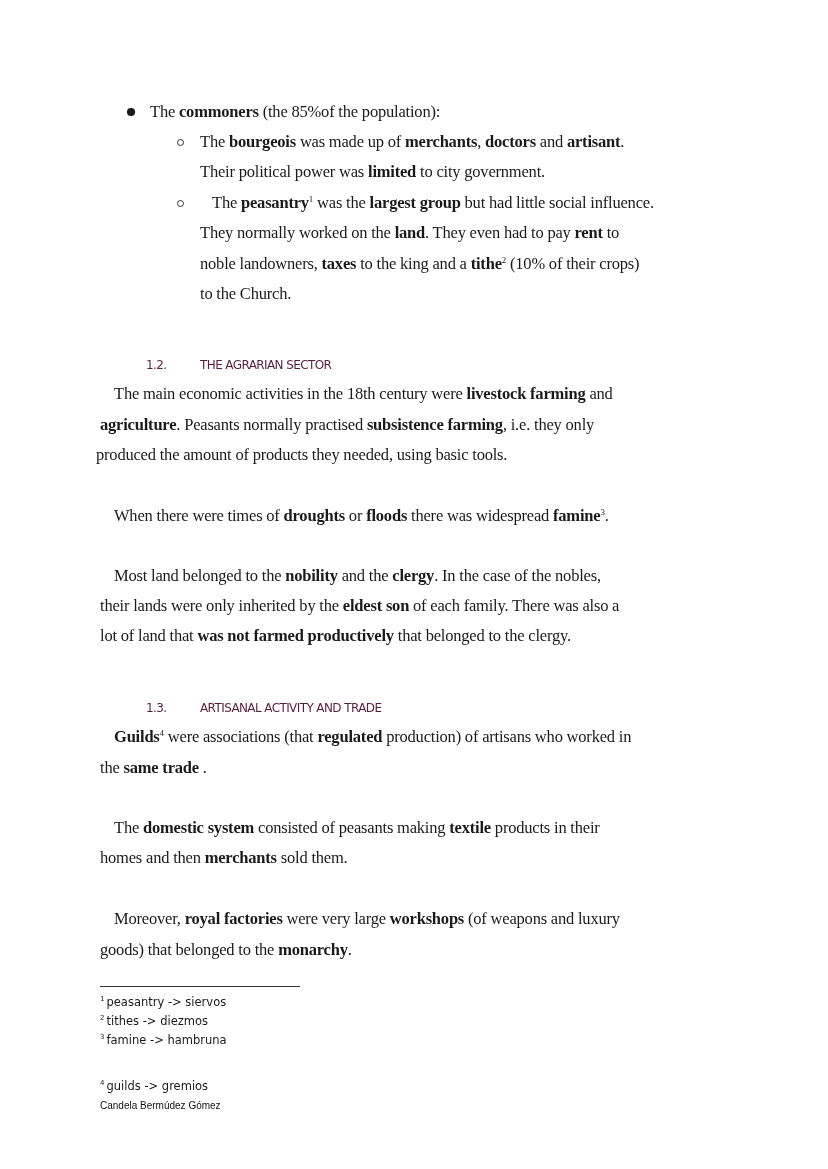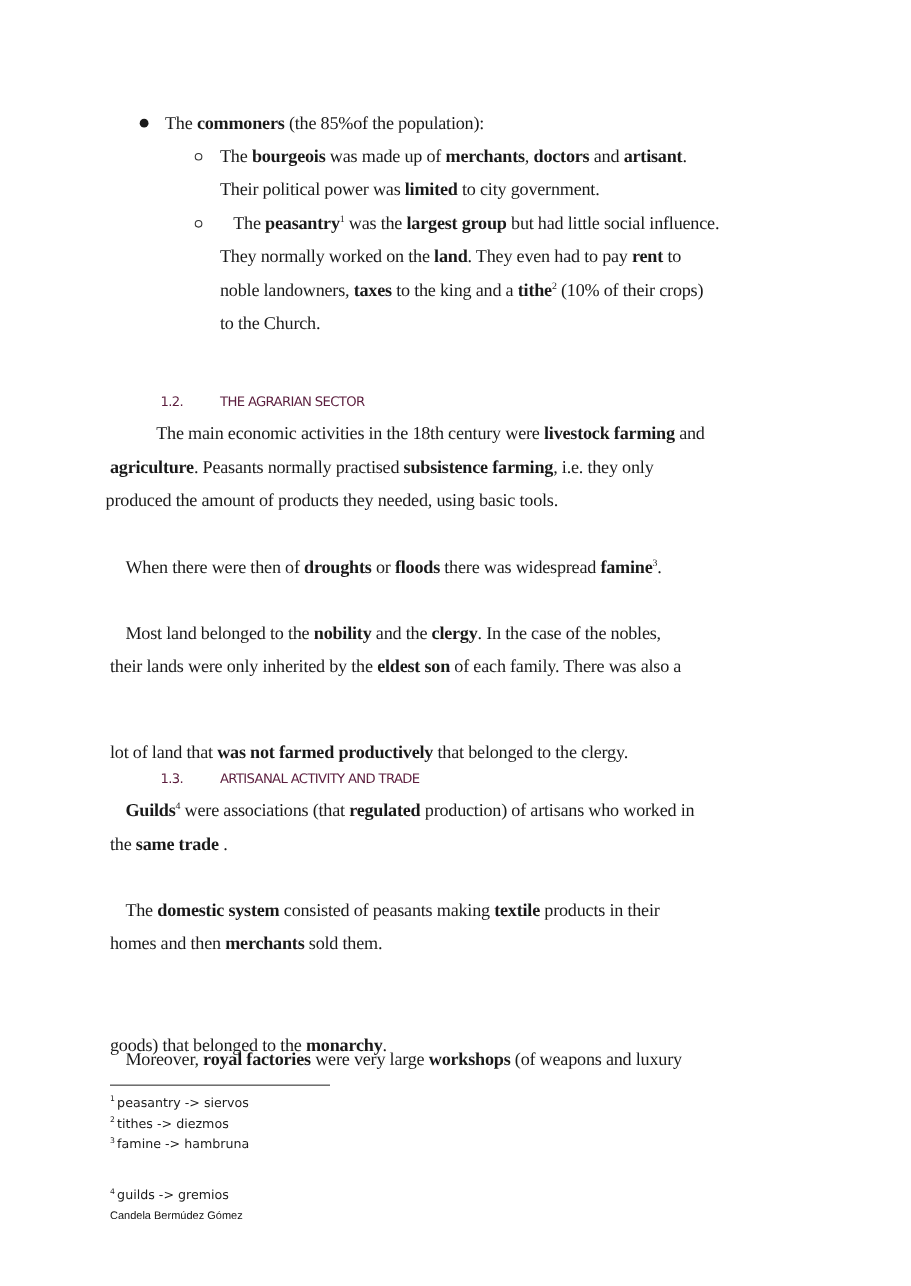--- a/index.html
+++ b/index.html
@@ -46,62 +46,62 @@
   <div class="line" style="left:200px; top:249px;">
     <span>noble landowners, </span><b>taxes</b><span> to the king and a </span><b>tithe</b><sup>2</sup><span> (10% of their crops)</span>
   </div>
   <div class="line" style="left:200px; top:279px;">
     <span>to the Church.</span>
   </div>
 
   <div class="heading" style="left:146px; top:351px;">
     <span class="num">1.2.</span><span>THE AGRARIAN SECTOR</span>
   </div>
-  <div class="line" style="left:114px; top:379px;margin-left:28px;">
+  <div class="line" style="left:114px; top:379px;">
     <span>The main economic activities in the 18th century were </span><b>livestock farming</b><span> and</span>
   </div>
   <div class="line" style="left:100px; top:410px;">
     <b>agriculture</b><span>. Peasants normally practised </span><b>subsistence farming</b><span>, i.e. they only</span>
   </div>
   <div class="line" style="left:96px; top:440px;">
     <span>produced the amount of products they needed, using basic tools.</span>
   </div>
 
   <div class="line" style="left:114px; top:501px;">
-    <span>When there were then of </span><b>droughts</b><span> or </span><b>floods</b><span> there was widespread </span><b>famine</b><sup>3</sup><span>.</span>
+    <span>When there were times of </span><b>droughts</b><span> or </span><b>floods</b><span> there was widespread </span><b>famine</b><sup>3</sup><span>.</span>
   </div>
 
   <div class="line" style="left:114px; top:561px;">
     <span>Most land belonged to the </span><b>nobility</b><span> and the </span><b>clergy</b><span>. In the case of the nobles,</span>
   </div>
   <div class="line" style="left:100px; top:591px;">
     <span>their lands were only inherited by the </span><b>eldest son</b><span> of each family. There was also a</span>
   </div>
-  <div class="line" style="left:100px; top:621px;margin-top:48px;">
+  <div class="line" style="left:100px; top:621px;">
     <span>lot of land that </span><b>was not farmed productively</b><span> that belonged to the clergy.</span>
   </div>
 
   <div class="heading" style="left:146px; top:694px;">
     <span class="num">1.3.</span><span>ARTISANAL ACTIVITY AND TRADE</span>
   </div>
   <div class="line" style="left:114px; top:722px;">
     <b>Guilds</b><sup>4</sup><span> were associations (that </span><b>regulated</b><span> production) of artisans who worked in</span>
   </div>
   <div class="line" style="left:114px; top:813px;">
     <span>The </span><b>domestic system</b><span> consisted of peasants making </span><b>textile</b><span> products in their</span>
   </div>
 
   <div class="line" style="left:100px; top:753px;">
     <span>the </span><b>same trade</b><span> .</span>
   </div>
   <div class="line" style="left:100px; top:843px;">
     <span>homes and then </span><b>merchants</b><span> sold them.</span>
   </div>
 
-  <div class="line" style="left:114px; top:904px;margin-top:44px;">
+  <div class="line" style="left:114px; top:904px;">
     <span>Moreover, </span><b>royal factories</b><span> were very large </span><b>workshops</b><span> (of weapons and luxury</span>
   </div>
   <div class="line" style="left:100px; top:935px;">
     <span>goods) that belonged to the </span><b>monarchy</b><span>.</span>
   </div>
 
   <div class="fn-rule"></div>
   <div class="fn" style="top:993px;"><sup>1</sup><span>peasantry -&gt; siervos</span></div>
   <div class="fn" style="top:1012px;"><sup>2</sup><span>tithes -&gt; diezmos</span></div>
   <div class="fn" style="top:1031px;"><sup>3</sup><span>famine -&gt; hambruna</span></div>

